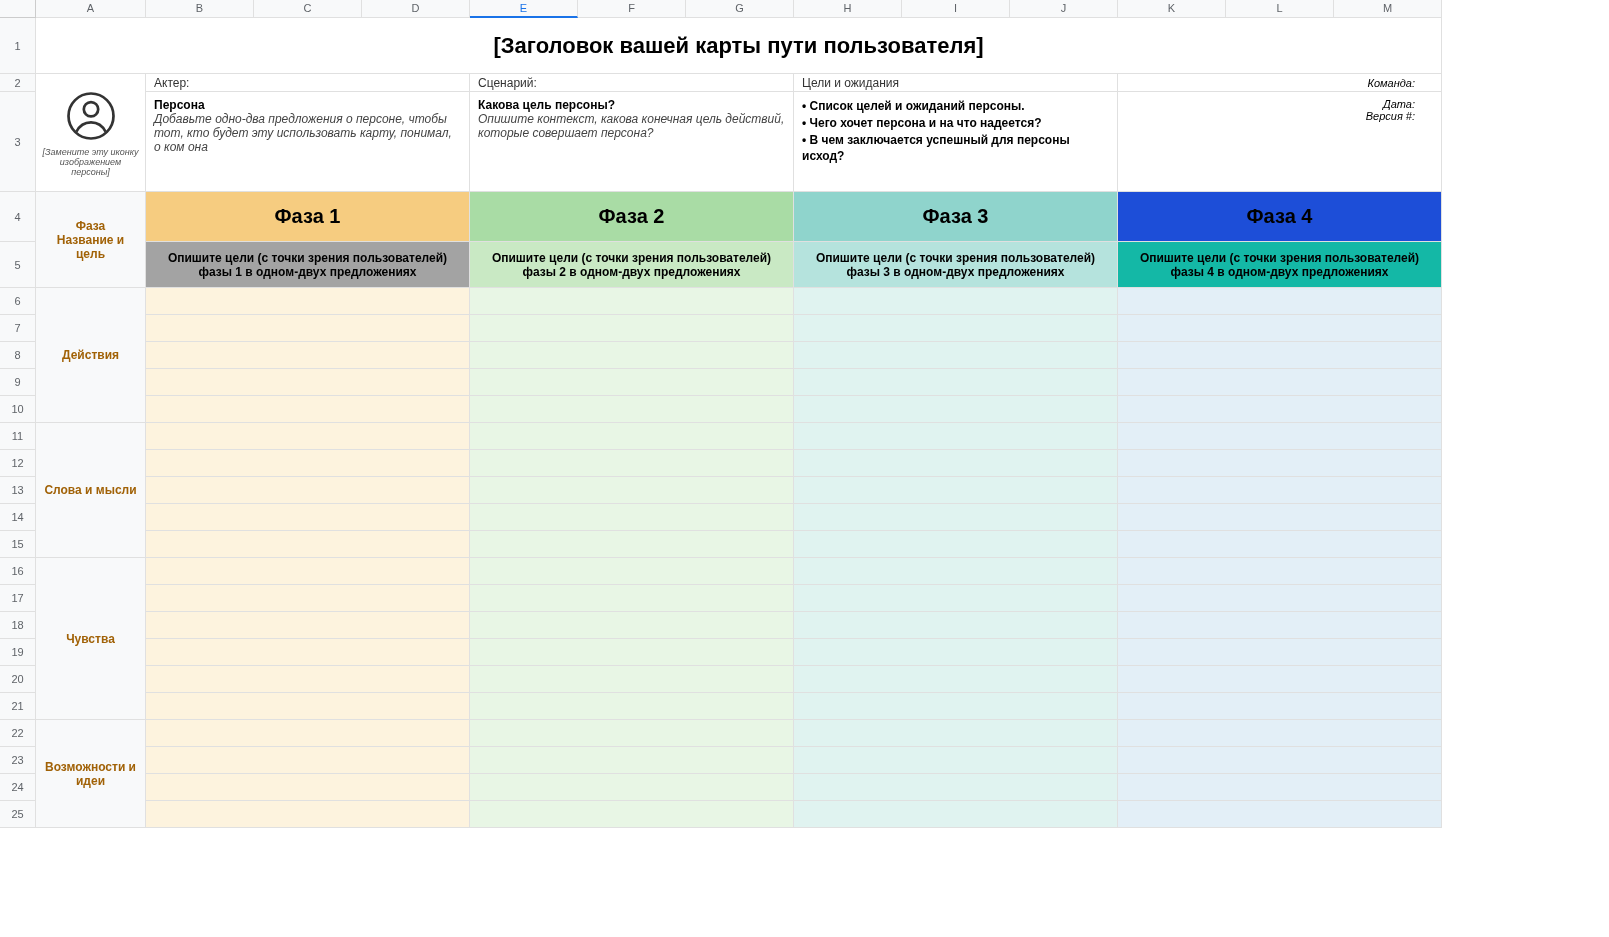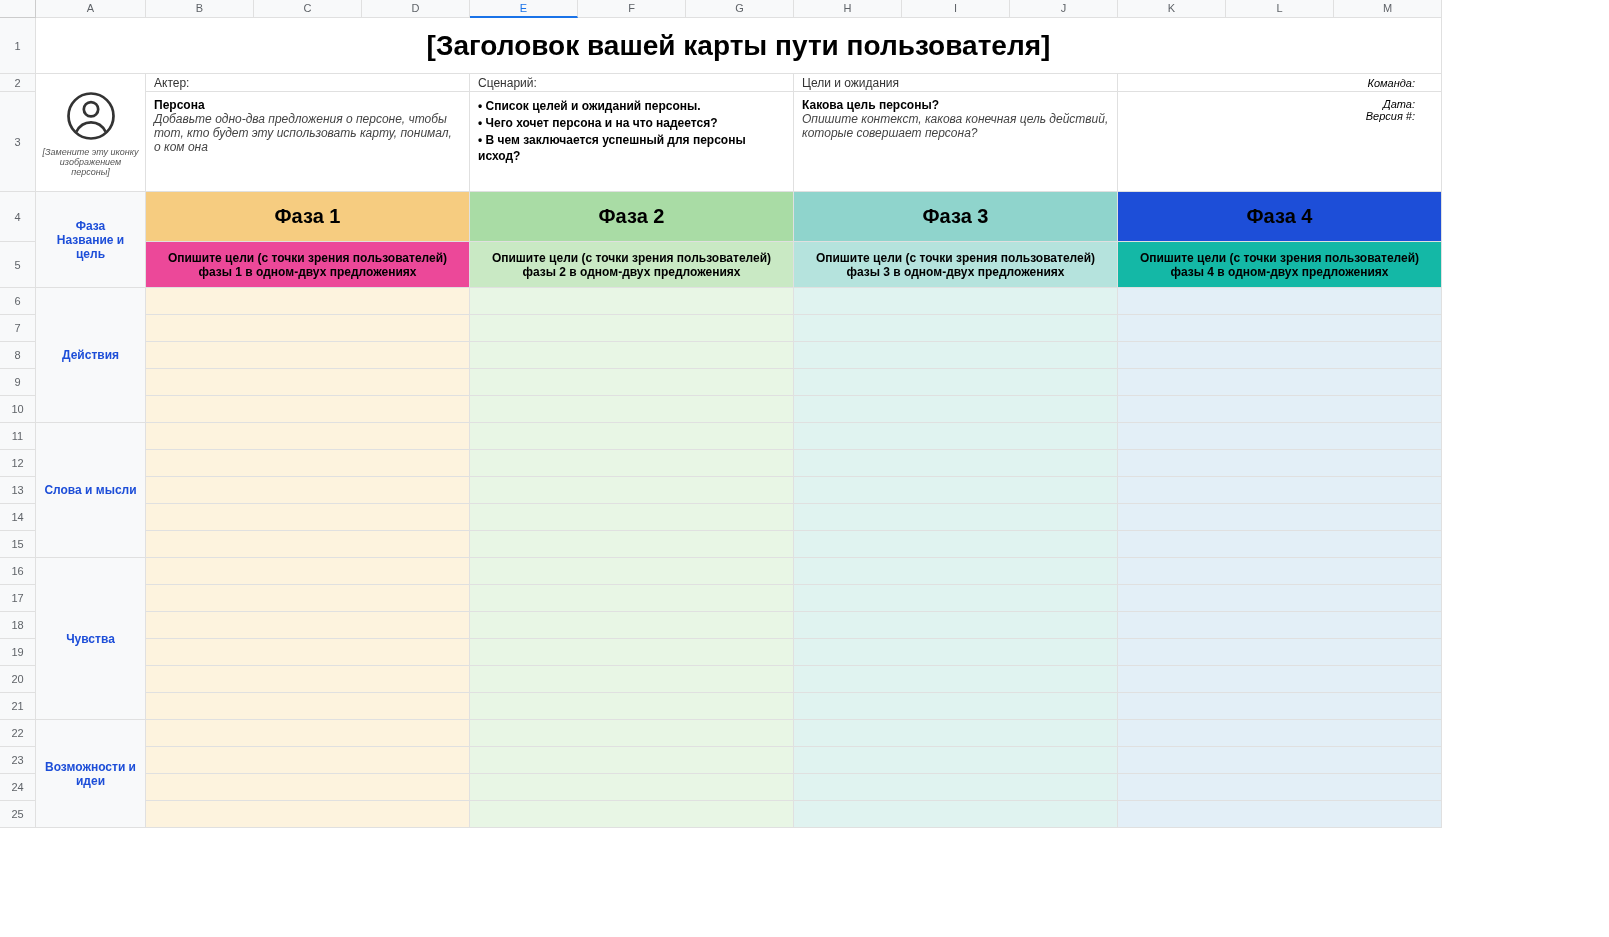--- a/index.html
+++ b/index.html
@@ -1,28 +1,28 @@
 <!DOCTYPE html>
 <html><head>
 <meta charset="utf-8">
 <style>
 * { margin: 0; padding: 0; box-sizing: border-box; }
 body { font-family: Arial, sans-serif; font-size: 12px; background: #fff; color: #000; }
 .spreadsheet { display: grid; grid-template-columns: 36px 110px repeat(3,108px) repeat(9,108px); width: 1609px; }
 .hdr { background: #f8f9fa; border-right: 1px solid #e0e0e0; border-bottom: 1px solid #e0e0e0; text-align: center; font-size: 11px; color: #5f6368; padding: 2px 0; font-weight: 400; }
 .rowhdr { background: #f8f9fa; border-right: 1px solid #e0e0e0; border-bottom: 1px solid #e0e0e0; text-align: center; font-size: 11px; color: #5f6368; display: flex; align-items: center; justify-content: center; }
 .cell { border-right: 1px solid #e0e0e0; border-bottom: 1px solid #e0e0e0; padding: 6px 8px; display: flex; align-items: center; }
-.title { font-size: 28px; font-weight: bold; text-align: left; justify-content: center; }
+.title { font-size: 22px; font-weight: bold; text-align: left; justify-content: center; }
 .label-small { font-size: 12px; color: #333; }
 .persona-icon-cell { flex-direction: column; justify-content: center; text-align: center; font-style: italic; font-size: 9px; color: #555; padding: 8px 4px; }
 .persona-icon-svg { width: 54px; height: 54px; margin-bottom: 4px; }
-.section-label { background: #f8f9fa; font-weight: bold; font-size: 12px; text-align: center; justify-content: center; color: #1d4ed8; }
+.section-label { background: #f8f9fa; font-weight: bold; font-size: 12px; text-align: center; justify-content: center; color: #a16207; }
 .phase-head { font-size: 20px; font-weight: bold; justify-content: center; text-align: center; }
 .phase-desc { font-size: 12px; font-weight: bold; justify-content: center; text-align: center; padding: 8px 14px; }
-.ph1h { background: #f6cc80; } .ph1d { background: #ec4899; } .ph1l { background: #fdf3de; }
+.ph1h { background: #f6cc80; } .ph1d { background: #a3a3a3; } .ph1l { background: #fdf3de; }
 .ph2h { background: #a9dca5; } .ph2d { background: #c9e9c4; } .ph2l { background: #e8f6e5; }
 .ph3h { background: #8fd4cc; } .ph3d { background: #b5e3dd; } .ph3l { background: #e0f3f0; }
 .ph4h { background: #1d4ed8; } .ph4d { background: #14b8a6; } .ph4l { background: #e3eff7; }
 .meta-right { text-align: right; justify-content: flex-end; font-style: italic; font-size: 11px; padding-right: 26px; }
 .italic { font-style: italic; color: #444; }
 .bold { font-weight: bold; }
 .block { display: block; }
 .bullets { font-size: 12px; line-height: 1.4; }
 .row-h-title { height: 56px; }
 .row-h-small { height: 18px; }
@@ -68,28 +68,28 @@
   <div class="cell label-small row-h-small" style="grid-column: span 3;">Актер:</div>
   <div class="cell label-small row-h-small" style="grid-column: span 3;">Сценарий:</div>
   <div class="cell label-small row-h-small" style="grid-column: span 3;">Цели и ожидания</div>
   <div class="cell meta-right row-h-small" style="grid-column: span 3;">Команда:</div>
 
   <div class="rowhdr row-h-persona">3</div>
   <div class="cell row-h-persona block" style="grid-column: span 3; align-items:flex-start;">
     <div class="bold">Персона</div>
     <div class="italic">Добавьте одно-два предложения о персоне, чтобы тот, кто будет эту использовать карту, понимал, о ком она</div>
   </div>
+  <div class="cell row-h-persona block" style="grid-column: span 3; align-items:flex-start;">
+    <div class="bold">Какова цель персоны?</div>
+    <div class="italic">Опишите контекст, какова конечная цель действий, которые совершает персона?</div>
+  </div>
   <div class="cell row-h-persona block bullets" style="grid-column: span 3; align-items:flex-start;">
     <div class="bold">• Список целей и ожиданий персоны.</div>
     <div class="bold">• Чего хочет персона и на что надеется?</div>
     <div class="bold">• В чем заключается успешный для персоны исход?</div>
-  </div>
-  <div class="cell row-h-persona block" style="grid-column: span 3; align-items:flex-start;">
-    <div class="bold">Какова цель персоны?</div>
-    <div class="italic">Опишите контекст, какова конечная цель действий, которые совершает персона?</div>
   </div>
   <div class="cell row-h-persona block meta-right" style="grid-column: span 3; align-items:flex-start; justify-content:flex-start;">
     <div>Дата:</div>
     <div>Версия #:</div>
   </div>
 
   <div class="rowhdr row-h-phase">4</div>
   <div class="cell section-label" style="grid-row: span 2; white-space: pre-line;">Фаза
 Название и цель</div>
   <div class="cell phase-head ph1h row-h-phase" style="grid-column: span 3;">Фаза 1</div>

